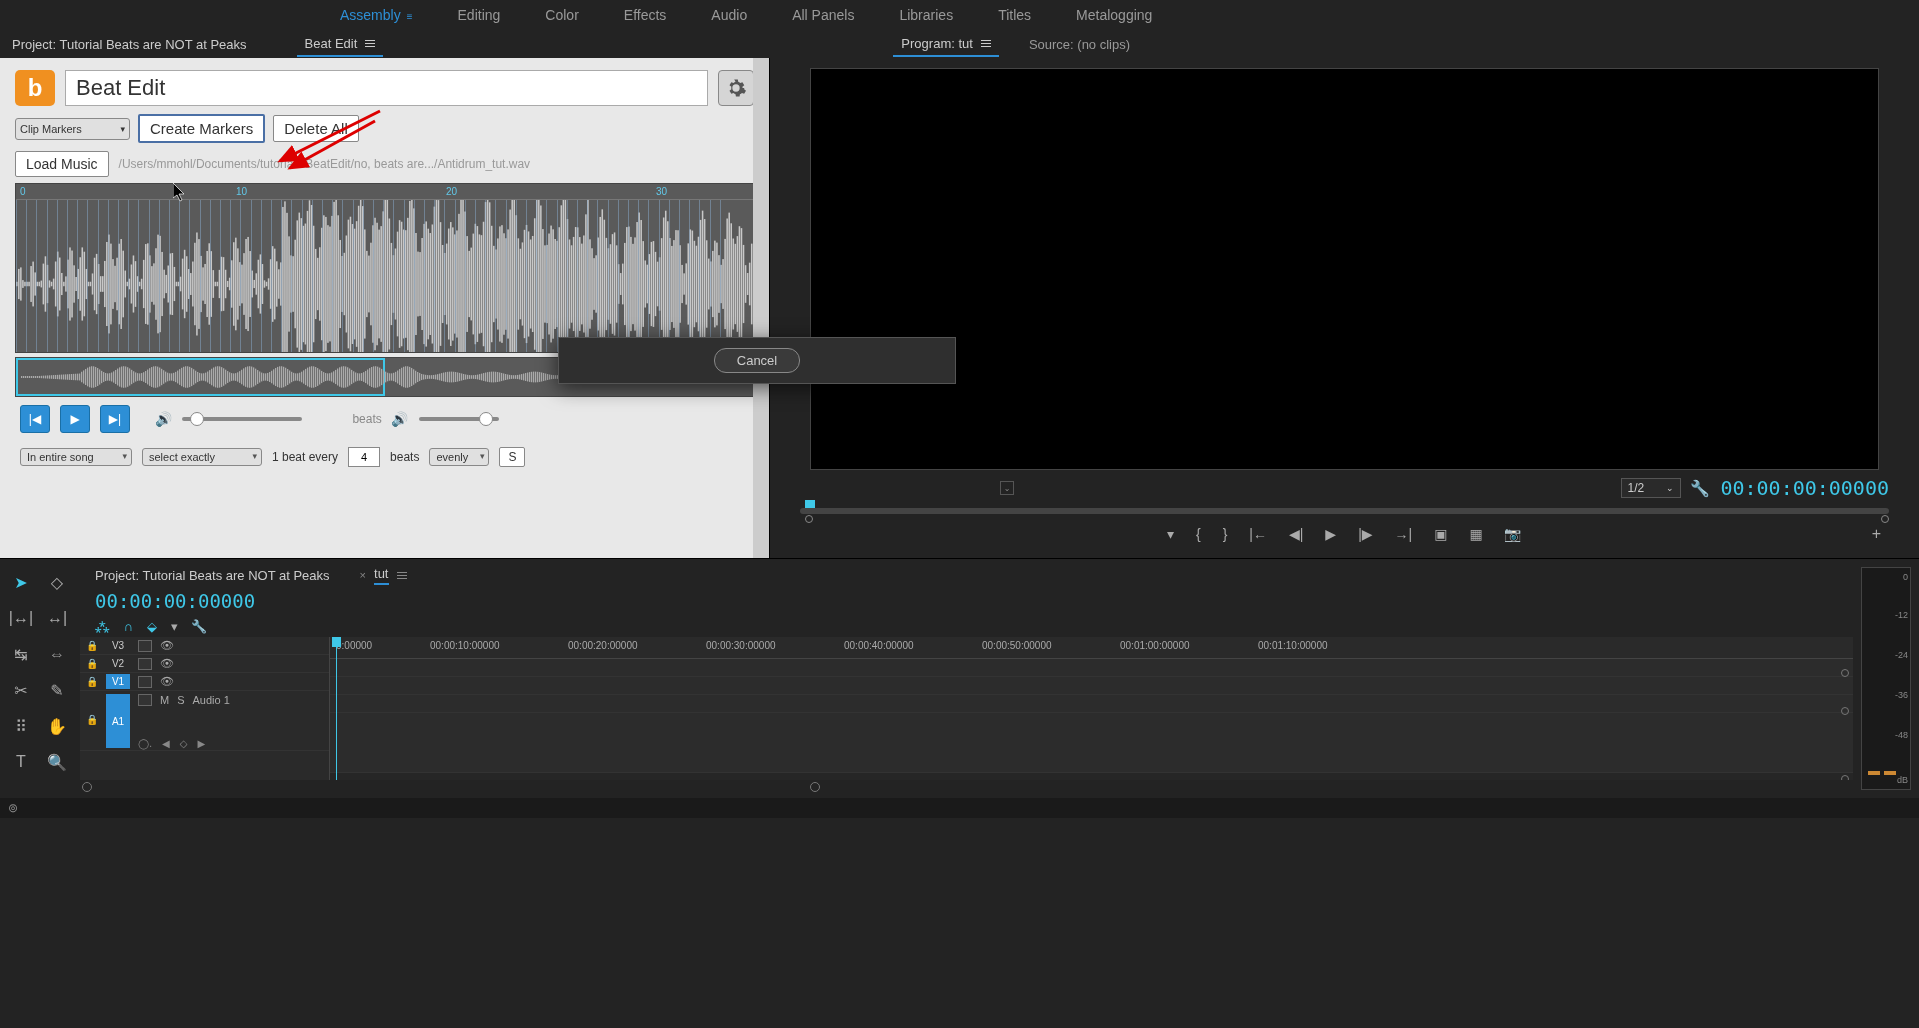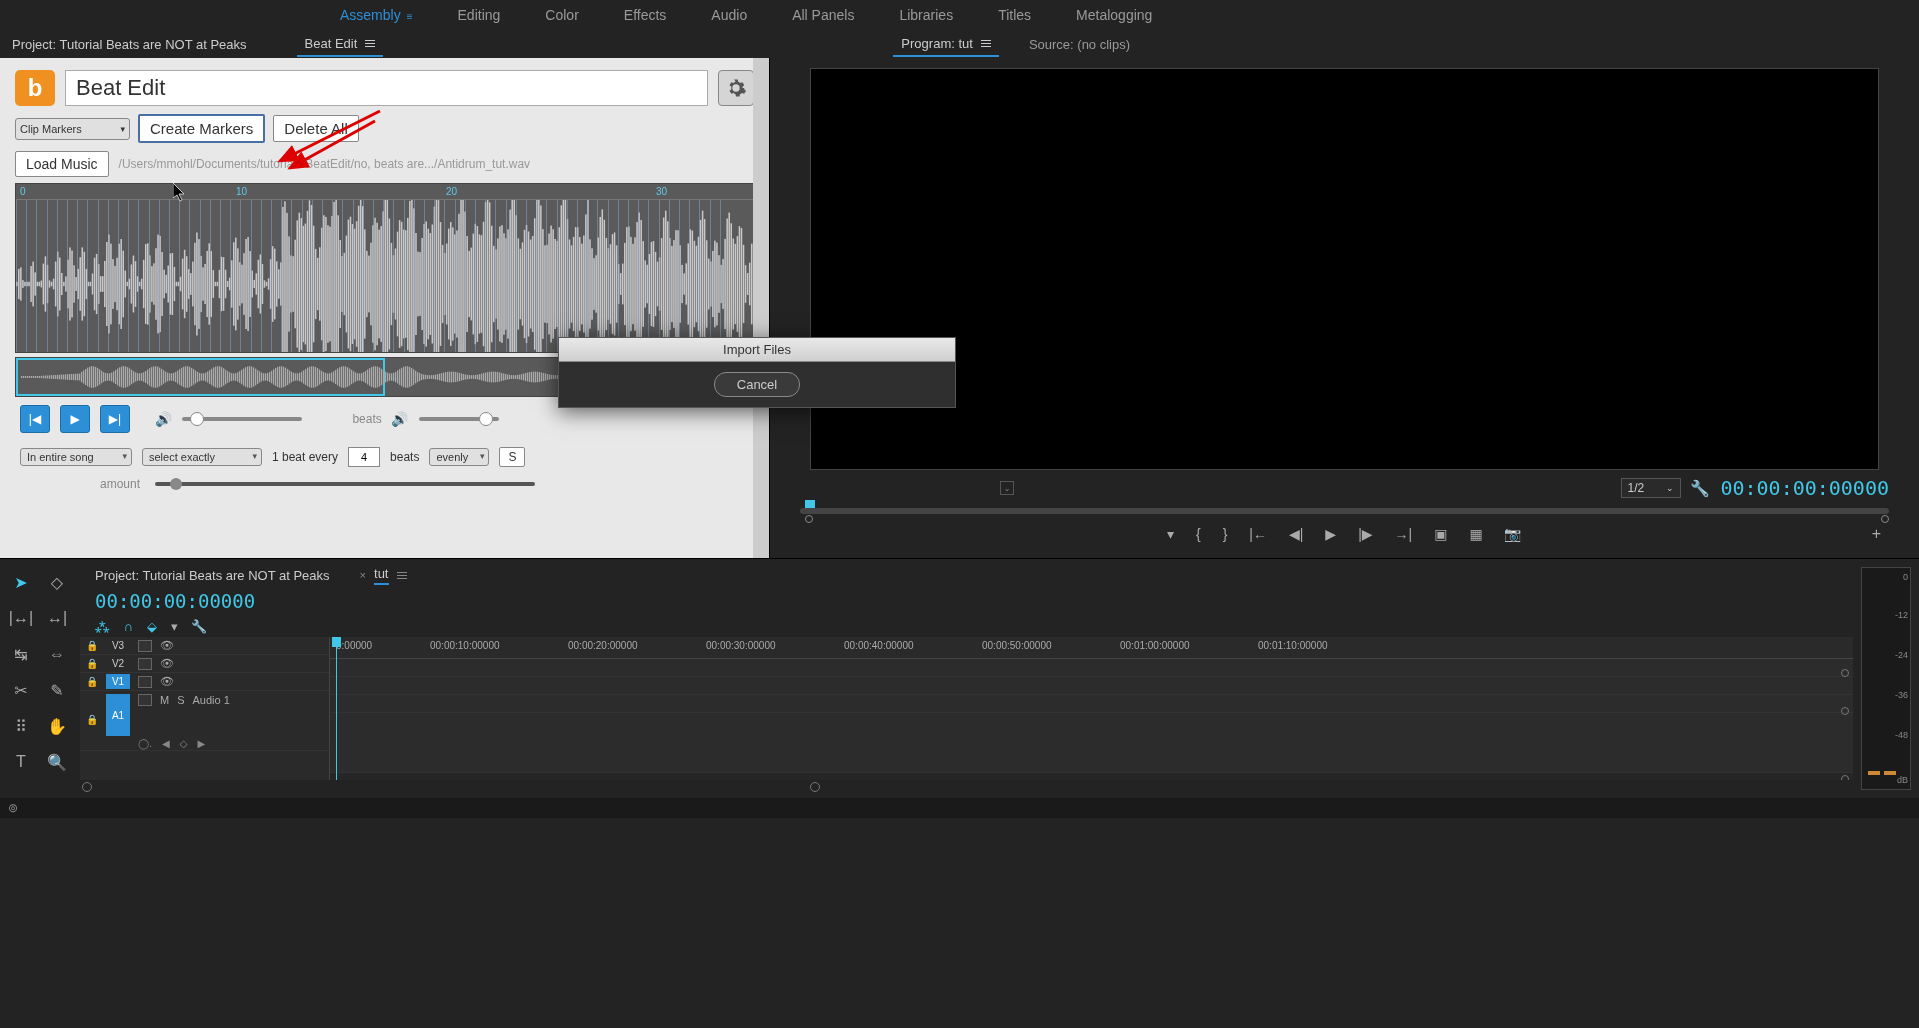--- a/index.html
+++ b/index.html
@@ -1047,26 +1047,20 @@
       <div class="sel-box" style="width:112px">In entire song</div>
       <div class="sel-box" style="width:120px">select exactly</div>
       <span>1 beat every</span>
       <input class="num-input" value="4" style="">
       <span>beats</span>
       <div class="sel-box" style="width:60px">evenly</div>
       <button class="btn-del" style="padding:2px 8px;font-size:12px">S</button>
     </div>
 
 
-    <div class="slider-row">
-      <span class="label-l">amount</span>
-      <div class="gray-slider">
-          <div class="gray-thumb" style="left:15px"></div>
-        </div>
-    </div>
 
     <div class="left-scrollbar"></div>
 
     <svg class="red-arrow" width="130" height="80">
       <defs>
           <marker id="ah" markerWidth="8" markerHeight="8" refX="6" refY="3" orient="auto">
             <path d="M0,0 L7,3 L0,6 Z" fill="#d00"></path>
           </marker>
         </defs>
       <line x1="120" y1="5" x2="20" y2="55" stroke="#d00" stroke-width="3" marker-end="url(#ah)"></line>
@@ -1107,21 +1101,20 @@
       <span class="pb-icon">→|</span>
       <span class="pb-icon">▣</span>
       <span class="pb-icon">▦</span>
       <span class="pb-icon">📷</span>
       <span class="pb-add">+</span>
     </div>
   </div>
 </div>
 
 <div class="modal">
-  <div class="modal-title">Import Files</div>
   <div class="modal-footer">
     <button class="cancel-btn">Cancel</button>
   </div>
 </div>
 
 <div class="timeline-panel">
   <div class="tool-column">
     <div class="tool-row">
       <div class="tool-btn active">➤</div>
       <div class="tool-btn">◇</div>
@@ -1187,21 +1180,21 @@
           <span class="track-eye">👁</span>
         </div>
         <div class="track-row">
           <span class="track-lock">🔒</span>
           <span class="track-label sel">V1</span>
           <span class="track-toggle"></span>
           <span class="track-eye">👁</span>
         </div>
         <div class="track-row audio" style="align-items:flex-start;padding-top:3px">
           <span class="track-lock" style="margin-top:20px">🔒</span>
-          <span class="track-label sel" style="height:42px;align-self:stretch">A1</span>
+          <span class="track-label sel" style="height:54px;align-self:stretch">A1</span>
           <div style="display:flex;flex-direction:column;gap:4px">
             <div style="display:flex;gap:8px;align-items:center">
               <span class="track-toggle"></span>
               <span class="track-audio-label">M</span>
               <span class="track-audio-label">S</span>
               <span class="track-audio-label">Audio 1</span>
             </div>
             <div style="display:flex;gap:10px;align-items:center;margin-top:28px">
               <span style="color:#888;font-size:10px">◯.</span>
               <span style="color:#888;font-size:10px">◀</span>

